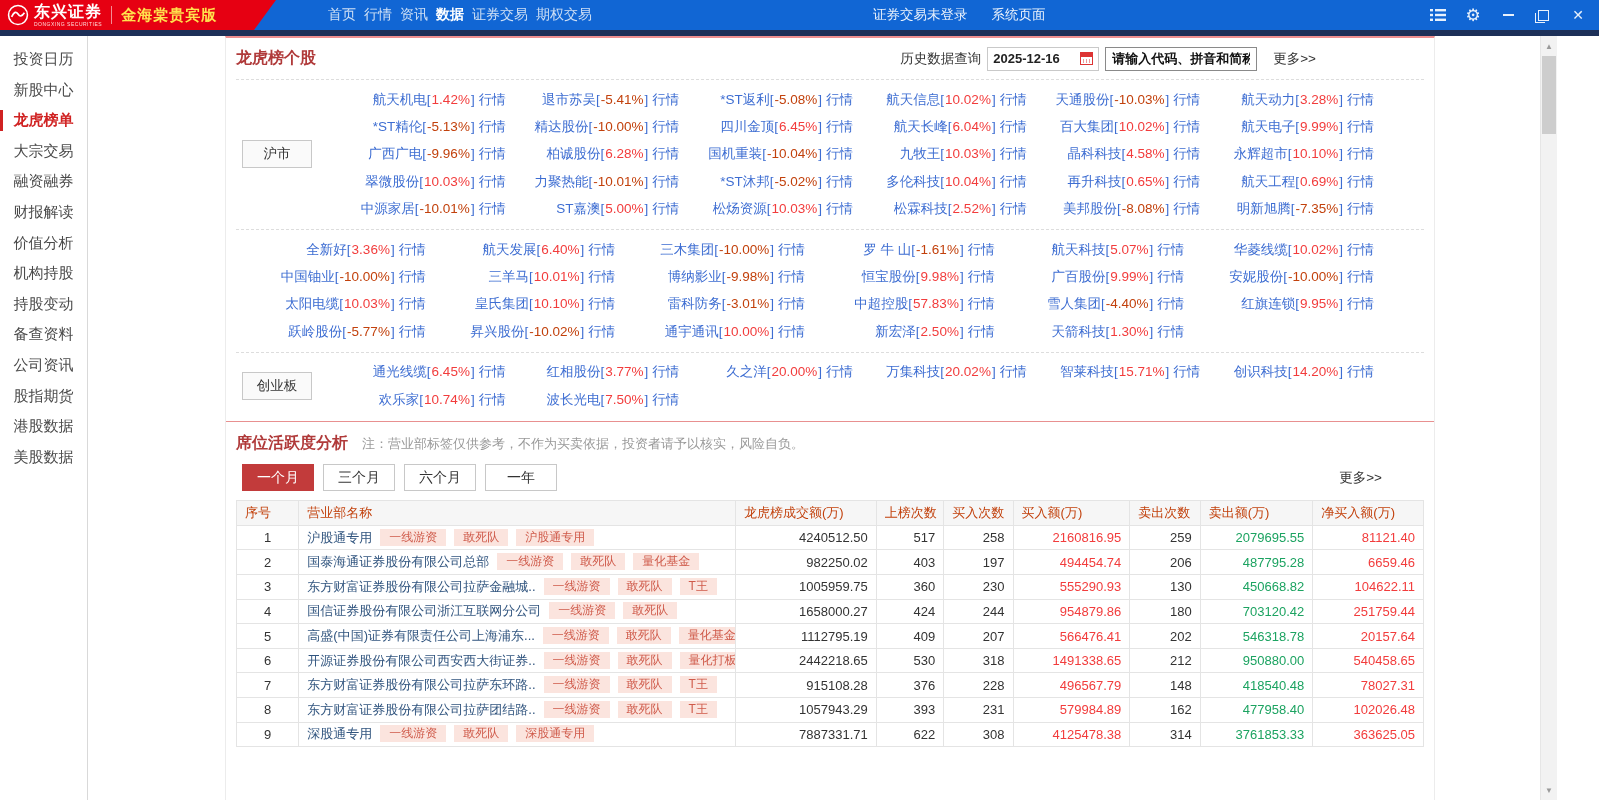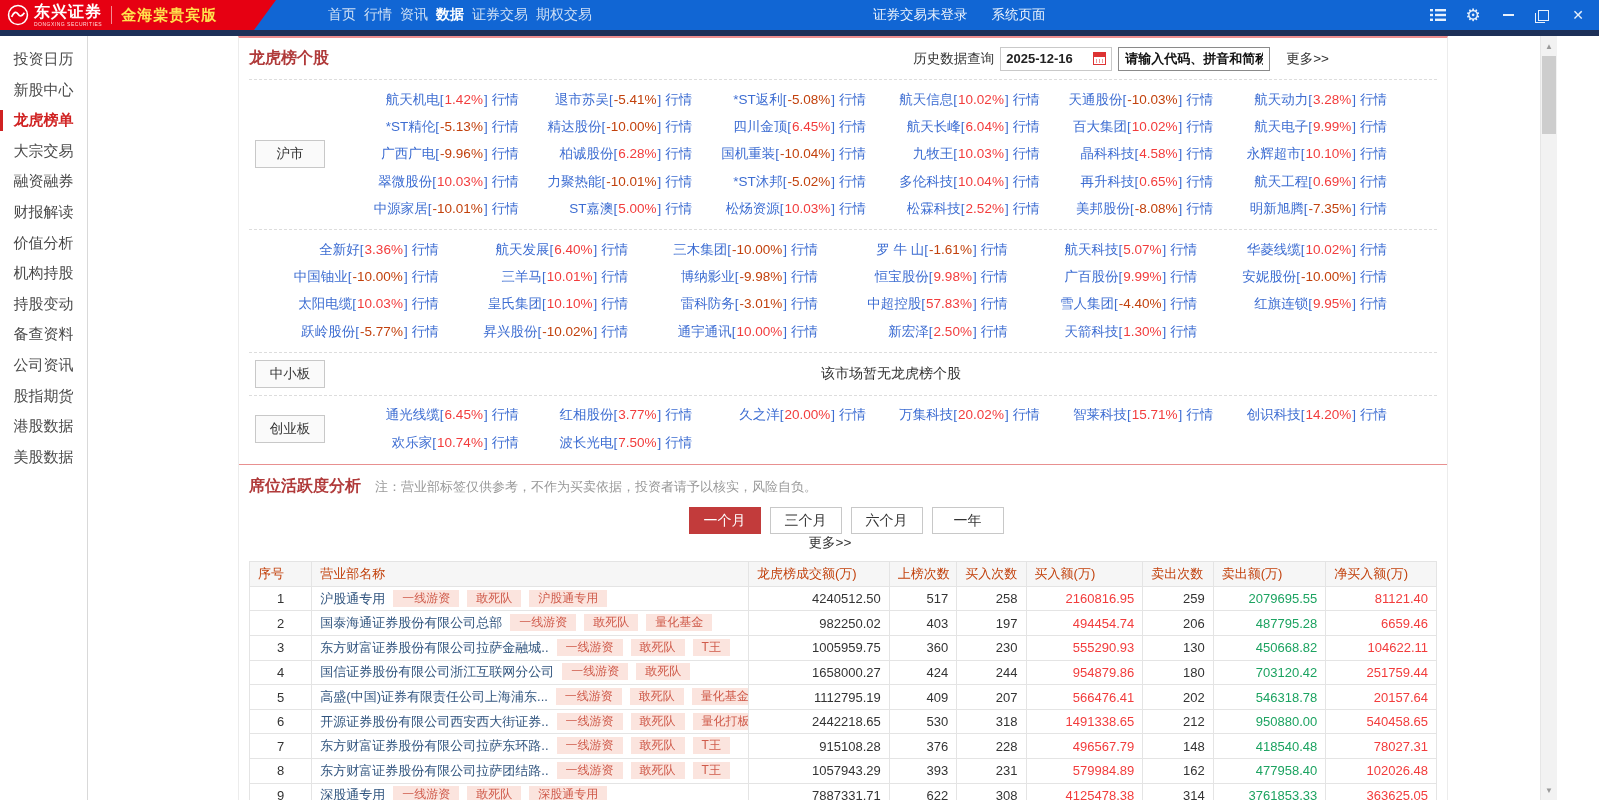--- a/index.html
+++ b/index.html
@@ -30,21 +30,21 @@
   .subbar{position:absolute;left:0;top:30px;width:1599px;height:6px;background:#1d3058;}
 
   
   .sidebar{position:absolute;left:0;top:36px;width:88px;height:764px;border-right:1px solid #d9d9d9;
     box-sizing:border-box;padding-top:8px;background:#fff;}
   .side-item{height:30.6px;line-height:30.6px;text-align:center;font-size:15px;color:#4a4a4a;cursor:pointer;position:relative;}
   .side-item.active{color:#d02222;font-weight:bold;}
   .side-item.active::before{content:'';position:absolute;left:0;top:5px;bottom:5px;width:3px;background:#d02222;}
 
   
-  .panel{position:absolute;left:238px;top:36px;width:1210px;height:764px;box-sizing:border-box;
+  .panel{position:absolute;left:225px;top:36px;width:1210px;height:764px;box-sizing:border-box;
     border-top:2px solid #ee8f8f;border-left:1px solid #ececec;border-right:1px solid #ececec;
     padding:0 10px;background:#fff;overflow:hidden;}
   .panel-head{height:41px;display:flex;align-items:center;justify-content:space-between;border-bottom:1px dashed #ddd;}
   .panel-title{margin:0;font-size:16px;font-weight:bold;color:#b03a3a;}
   .head-right{display:flex;align-items:center;}
   .hist-label{font-size:13.5px;color:#333;margin-right:6px;}
   .date-box{width:112px;height:24px;border:1px solid #c9c9c9;display:flex;align-items:center;
     justify-content:space-between;padding:0 5px;box-sizing:border-box;cursor:pointer;}
   .date-text{font-size:13px;font-weight:bold;color:#222;}
   .cal-icon{width:13px;height:13px;border:1px solid #d33;box-sizing:border-box;background:
@@ -71,21 +71,21 @@
   .s-pct.up{color:#f23c3c;}
   .s-pct.down{color:#c2410c;}
   .s-quote{color:#3d6dd2;margin-left:4px;cursor:pointer;}
   .market-empty{flex:1;display:flex;align-items:center;justify-content:center;font-size:14px;color:#333;min-height:30px;}
 
   
   .red-sep{border-top:1px solid #e89090;margin:2px -10px 0;}
   .analysis-head{padding:11px 0 4px;display:flex;align-items:center;}
   .analysis-title{margin:0;font-size:16px;font-weight:bold;color:#b03a3a;}
   .analysis-note{font-size:13px;color:#999;margin-left:14px;}
-  .tabs-row{display:flex;align-items:center;justify-content:space-between;margin:6px 0 9px;flex-direction:column;}
+  .tabs-row{display:flex;align-items:center;justify-content:space-between;margin:6px 0 9px;}
   .tabs{display:flex;gap:9px;padding-left:6px;}
   .tab{width:72px;height:27px;line-height:25px;text-align:center;border:1px solid #c8c8c8;background:#fff;
     color:#333;font-size:14px;cursor:pointer;box-sizing:border-box;}
   .tab.active{background:#c23b3b;border-color:#c23b3b;color:#fff;}
   .tabs-more{margin-right:42px;}
 
   .seat-table{width:100%;border-collapse:collapse;table-layout:fixed;font-size:13px;}
   .seat-table th,.seat-table td{border:1px solid #e4e4e4;height:24.6px;padding:0 8px;box-sizing:border-box;
     overflow:hidden;white-space:nowrap;}
   .seat-table thead th{background:#f6f6f6;font-weight:normal;color:#c2410c;text-align:left;}
@@ -271,26 +271,20 @@
             <span class="stock-cell"><span class="s-name">昇兴股份</span><span class="s-br">[</span><span class="s-pct down">-10.02%</span><span class="s-br">]</span><span class="s-quote">行情</span></span>
             <span class="stock-cell"><span class="s-name">通宇通讯</span><span class="s-br">[</span><span class="s-pct up">10.00%</span><span class="s-br">]</span><span class="s-quote">行情</span></span>
             <span class="stock-cell"><span class="s-name">新宏泽</span><span class="s-br">[</span><span class="s-pct up">2.50%</span><span class="s-br">]</span><span class="s-quote">行情</span></span>
             <span class="stock-cell"><span class="s-name">天箭科技</span><span class="s-br">[</span><span class="s-pct up">1.30%</span><span class="s-br">]</span><span class="s-quote">行情</span></span>
             <span class="stock-cell"></span>
           </div>
         </div>
       </div>
       <div class="market-section">
         <div class="market-label-wrap">
-          <button class="market-label">中小板</button>
-        </div>
-        <div class="market-empty">该市场暂无龙虎榜个股</div>
-      </div>
-      <div class="market-section">
-        <div class="market-label-wrap">
           <button class="market-label">创业板</button>
         </div>
         <div class="market-grid">
           <div class="stock-row">
             <span class="stock-cell"><span class="s-name">通光线缆</span><span class="s-br">[</span><span class="s-pct up">6.45%</span><span class="s-br">]</span><span class="s-quote">行情</span></span>
             <span class="stock-cell"><span class="s-name">红相股份</span><span class="s-br">[</span><span class="s-pct up">3.77%</span><span class="s-br">]</span><span class="s-quote">行情</span></span>
             <span class="stock-cell"><span class="s-name">久之洋</span><span class="s-br">[</span><span class="s-pct up">20.00%</span><span class="s-br">]</span><span class="s-quote">行情</span></span>
             <span class="stock-cell"><span class="s-name">万集科技</span><span class="s-br">[</span><span class="s-pct up">20.02%</span><span class="s-br">]</span><span class="s-quote">行情</span></span>
             <span class="stock-cell"><span class="s-name">智莱科技</span><span class="s-br">[</span><span class="s-pct up">15.71%</span><span class="s-br">]</span><span class="s-quote">行情</span></span>
             <span class="stock-cell"><span class="s-name">创识科技</span><span class="s-br">[</span><span class="s-pct up">14.20%</span><span class="s-br">]</span><span class="s-quote">行情</span></span>

